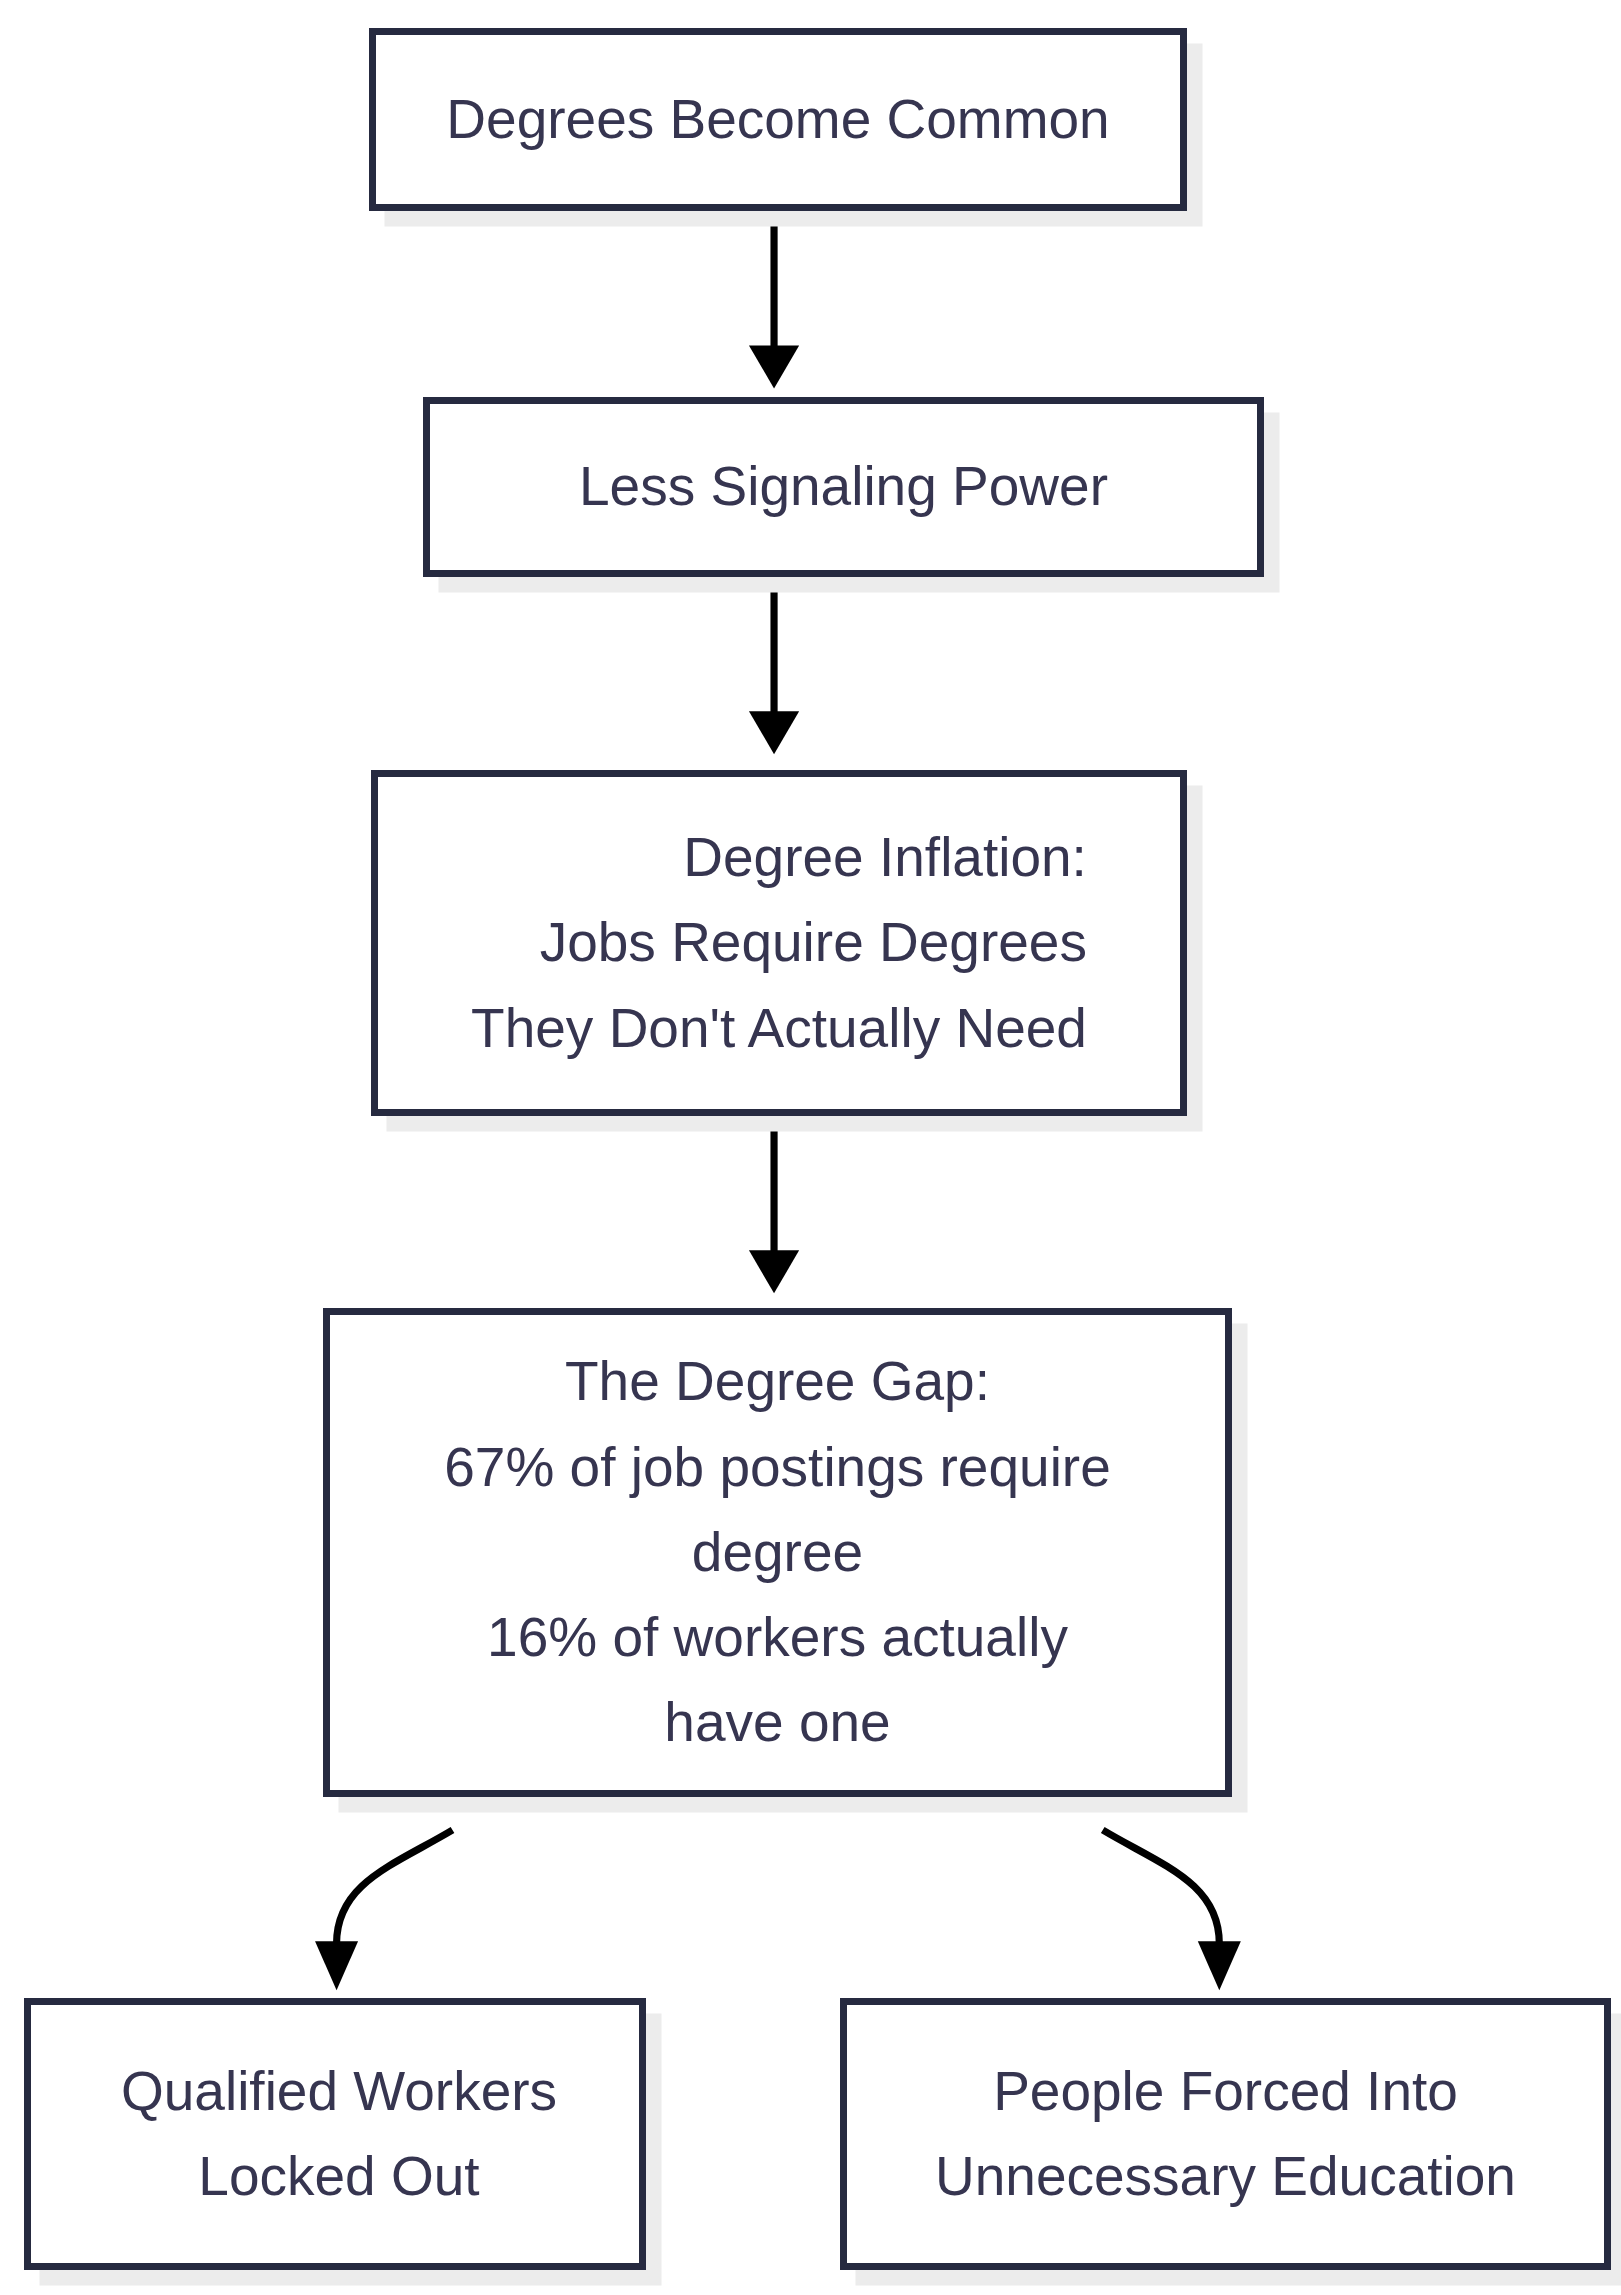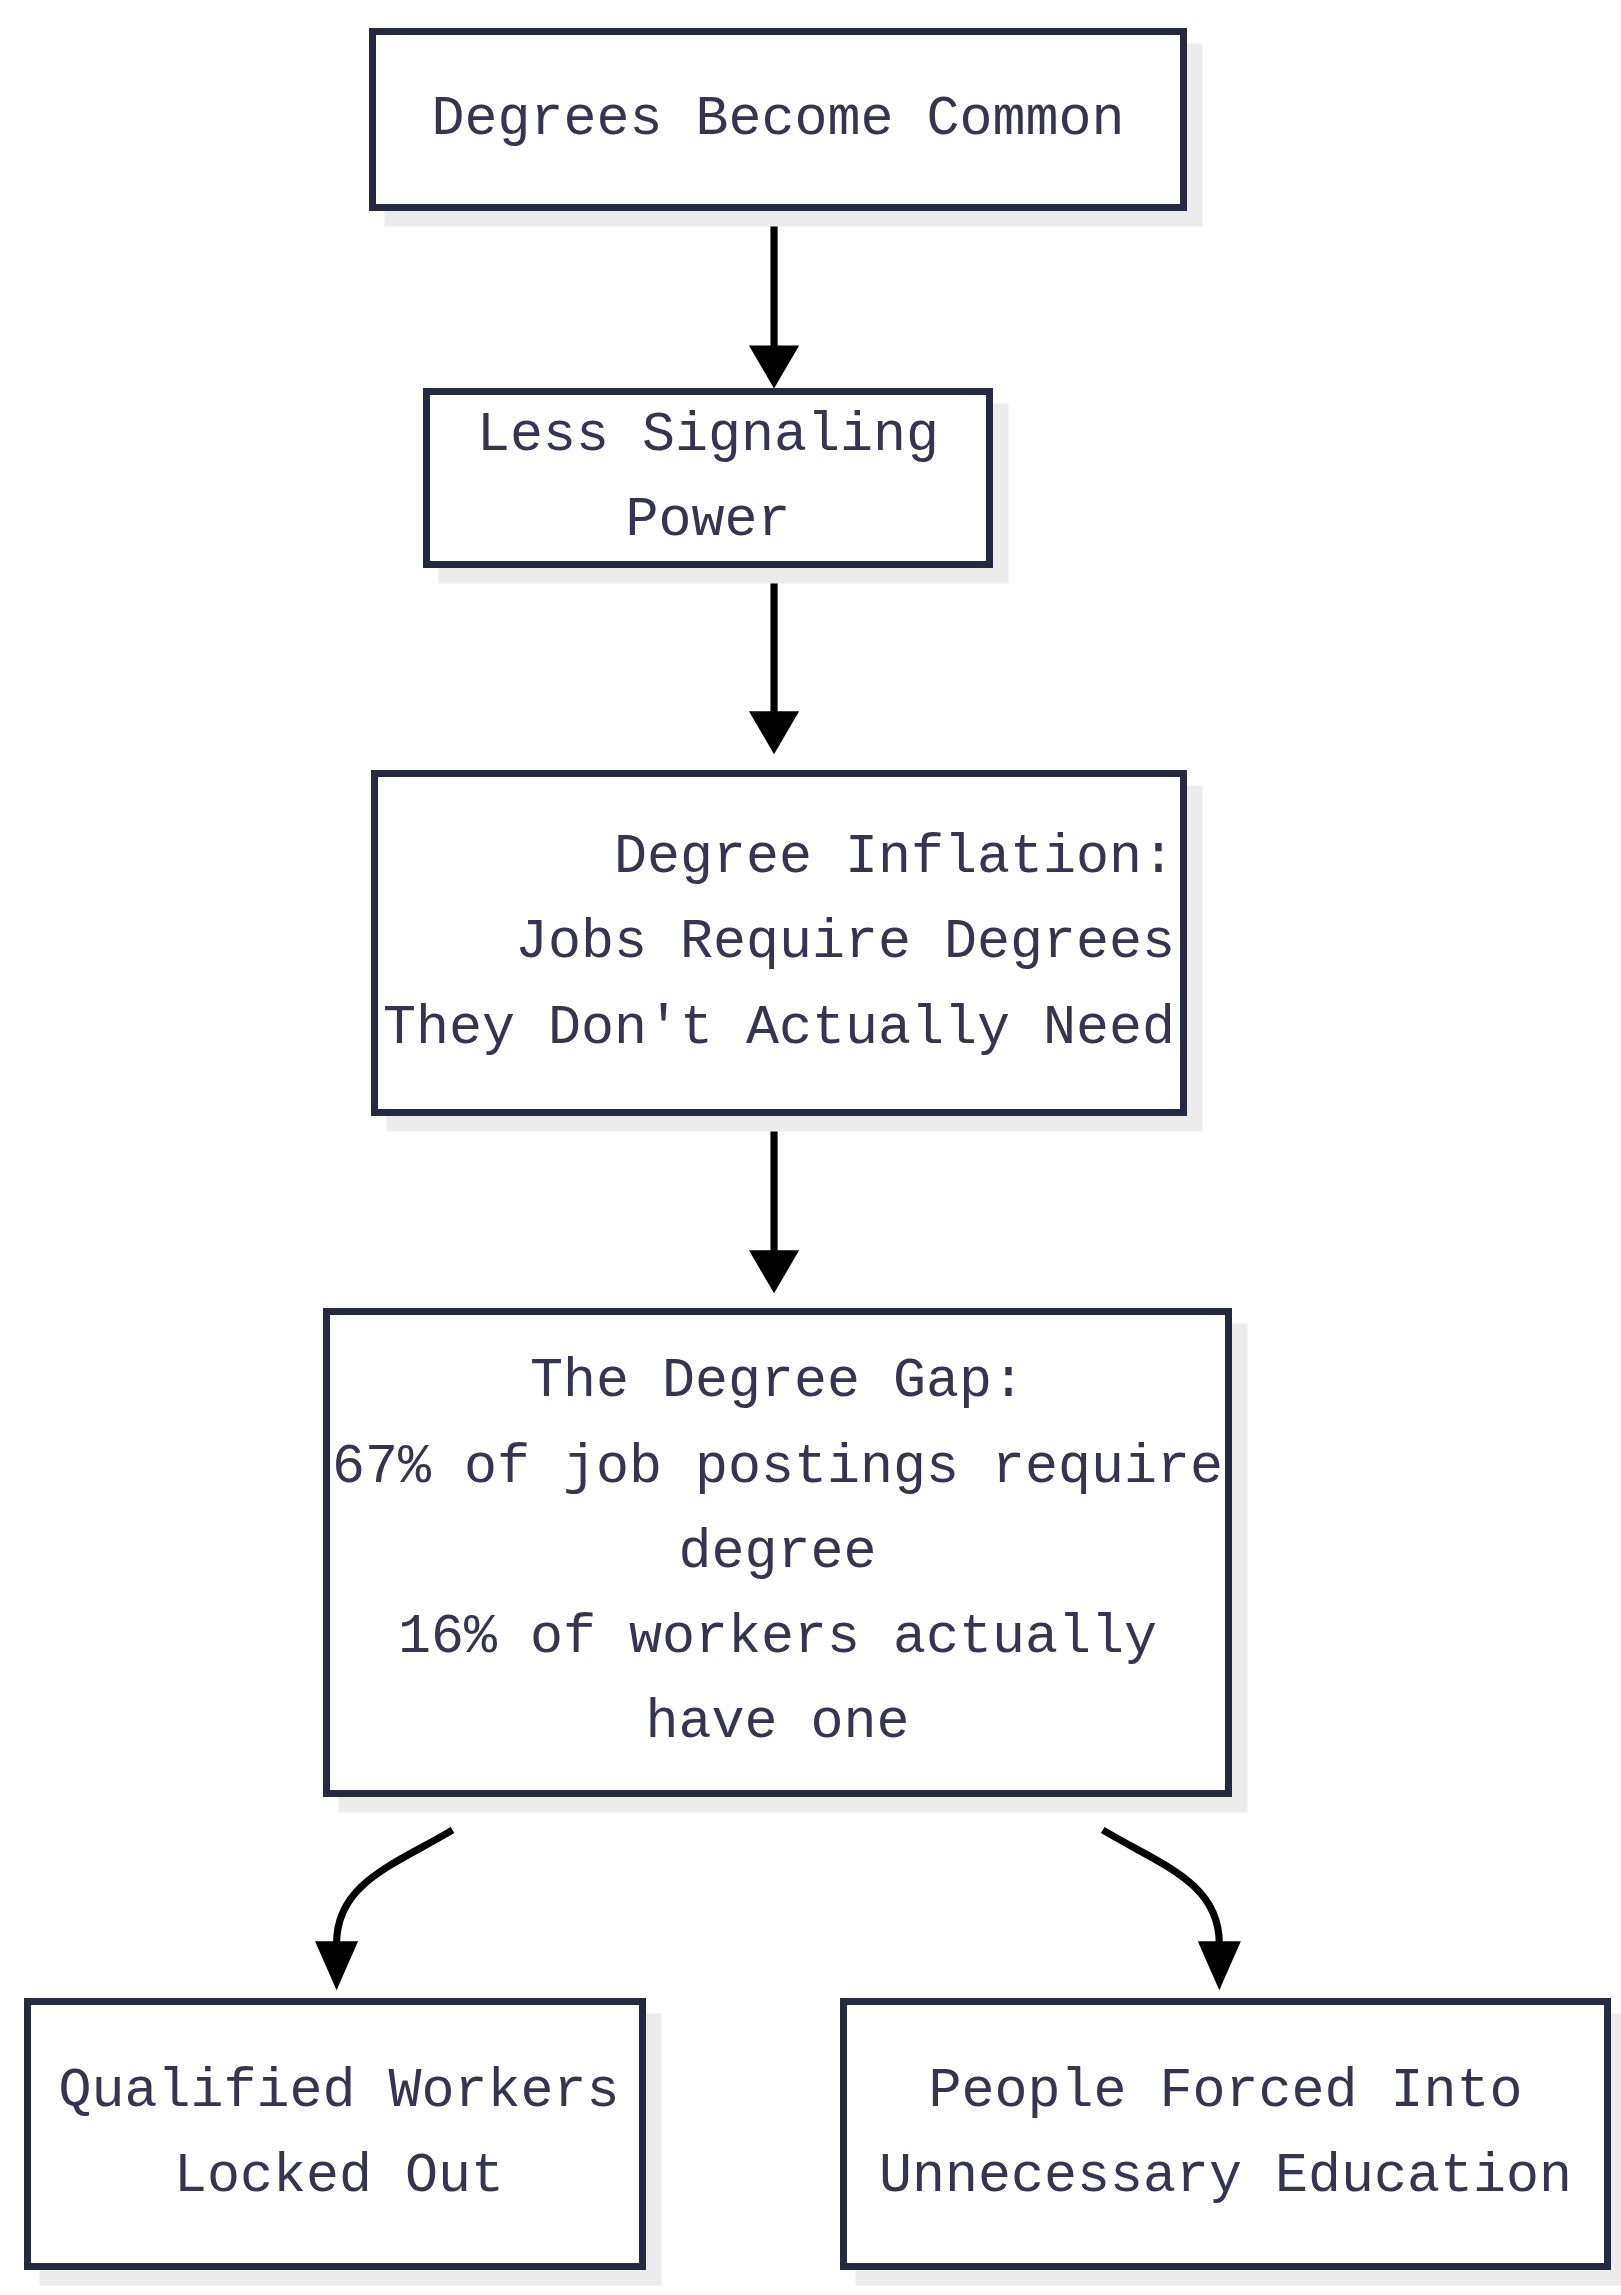--- a/index.html
+++ b/index.html
@@ -27,32 +27,31 @@
   }
   .node {
     position: absolute;
     background: var(--fill);
     border: 7.8px solid var(--navy);
     box-shadow: 15.5px 15.5px 0 0 var(--shadow);
     display: flex;
     align-items: center;
     justify-content: center;
     text-align: center;
-    font-family: Liberation Mono, monospace;
   }
   .node-label {
     white-space: pre-line;
     color: var(--text);
     font-size: 55px;
     line-height: 1.55;
     letter-spacing: 0px;
   }
   
   .n1 { left: 369px;  top: 28px;   width: 818px; height: 183px; }
-  .n2 { left: 423px;  top: 388px;  width: 570px; height: 180px; }
+  .n2 { left: 423px;  top: 397px;  width: 841px; height: 180px; }
   .n3 { left: 371px;  top: 770px; width: 816px; height: 346px; text-align: right; }
   .n4 { left: 323px;  top: 1308px; width: 909px; height: 489px; }
   .n5 { left: 24px;   top: 1998px; width: 622px; height: 272px; padding-left: 8px; }
   .n6 { left: 840px; top: 1998px; width: 771px; height: 272px; }
 </style>
 </head>
 <body>
 
 <div class="canvas">
 

